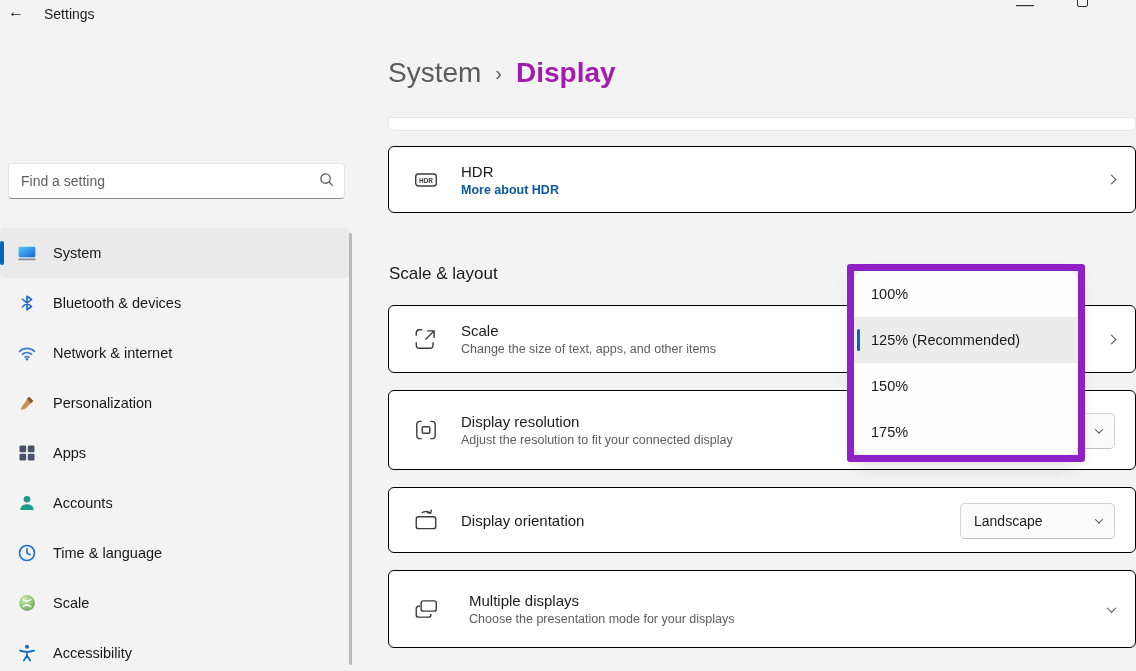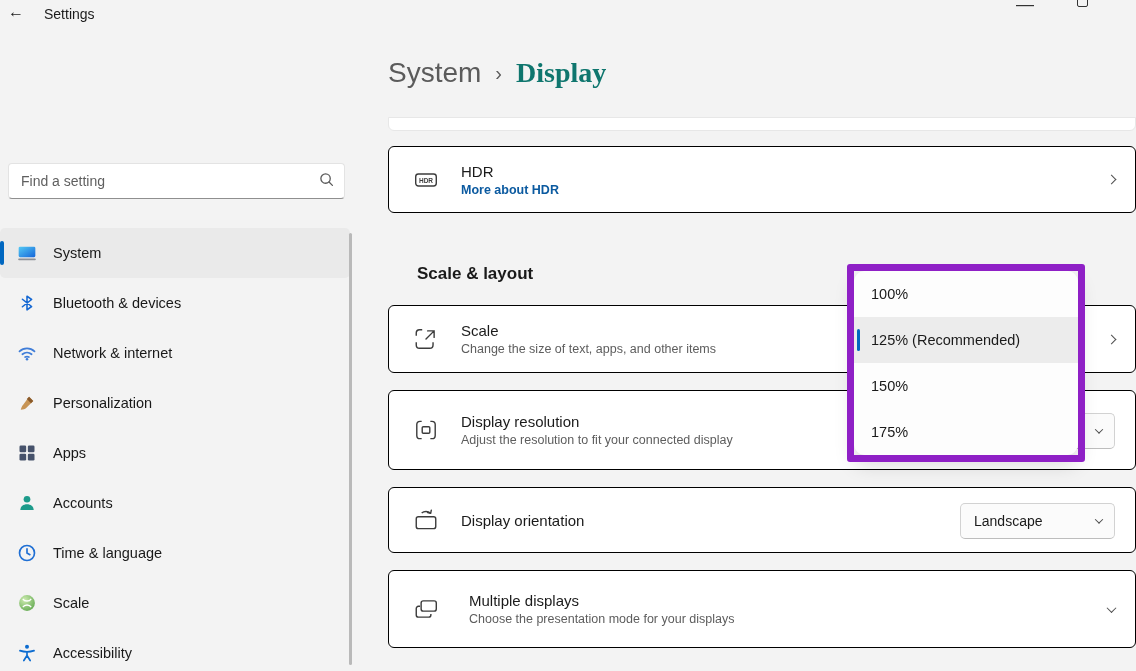--- a/index.html
+++ b/index.html
@@ -47,38 +47,38 @@
     content:'';position:absolute;left:0;top:13px;height:24px;width:3.5px;
     background:var(--accent);border-radius:4px;
   }
   .nav-icon{width:20px;height:20px;flex:0 0 20px;display:flex;align-items:center;justify-content:center;}
   .nav-scrollbar{position:absolute;left:349px;top:233px;width:3px;height:432px;background:#b9b9b9;border-radius:2px;}
 
   
   .breadcrumb{position:absolute;left:388px;top:57px;font-size:28px;display:flex;align-items:baseline;gap:14px;}
   .crumb-parent{color:#5b5b5b;cursor:pointer;}
   .crumb-sep{color:#5b5b5b;font-size:20px;transform:translateY(-2px);}
-  .crumb-current{color:#0f766e;font-weight:700;font-family:Liberation Serif, serif;}
+  .crumb-current{color:#a21caf;font-weight:700;}
 
   .card{
     position:absolute;left:388px;width:748px;
     background:var(--card-background);border:1px solid #000000;border-radius:6px;
     display:flex;align-items:center;padding:0 20px 0 24px;
   }
   .card-sliver{
     position:absolute;left:388px;top:117px;width:748px;height:14px;
     background:#fff;border:1px solid #e7e7e7;border-radius:0 0 6px 6px;
   }
   .card-icon{width:26px;height:26px;flex:0 0 26px;}
   .card-texts{margin-left:22px;display:flex;flex-direction:column;gap:3px;}
   .card-title{font-size:15px;color:#1b1b1b;}
   .card-desc{font-size:12.5px;color:#5d5d5d;}
   .card-link{font-size:12.5px;font-weight:700;color:var(--link);cursor:pointer;}
 
-  .section-header{position:absolute;left:389px;top:264px;font-size:17px;font-weight:700;color:#1a1a1a;margin-left:28px;}
+  .section-header{position:absolute;left:389px;top:264px;font-size:17px;font-weight:400;color:#1a1a1a;}
 
   .chev{display:inline-block;width:7px;height:7px;border-right:1.7px solid #4f4f4f;border-bottom:1.7px solid #4f4f4f;}
   .chev.right{transform:rotate(-45deg);}
   .chev.down{transform:rotate(45deg) translate(-1px,-1px);}
   .card .edge-chev{margin-left:auto;}
 
   .combo{
     position:absolute;right:20px;width:155px;height:36px;
     background:#fbfbfb;border:1px solid #d2d2d2;border-bottom-color:#bdbdbd;
     border-radius:5px;display:flex;align-items:center;

